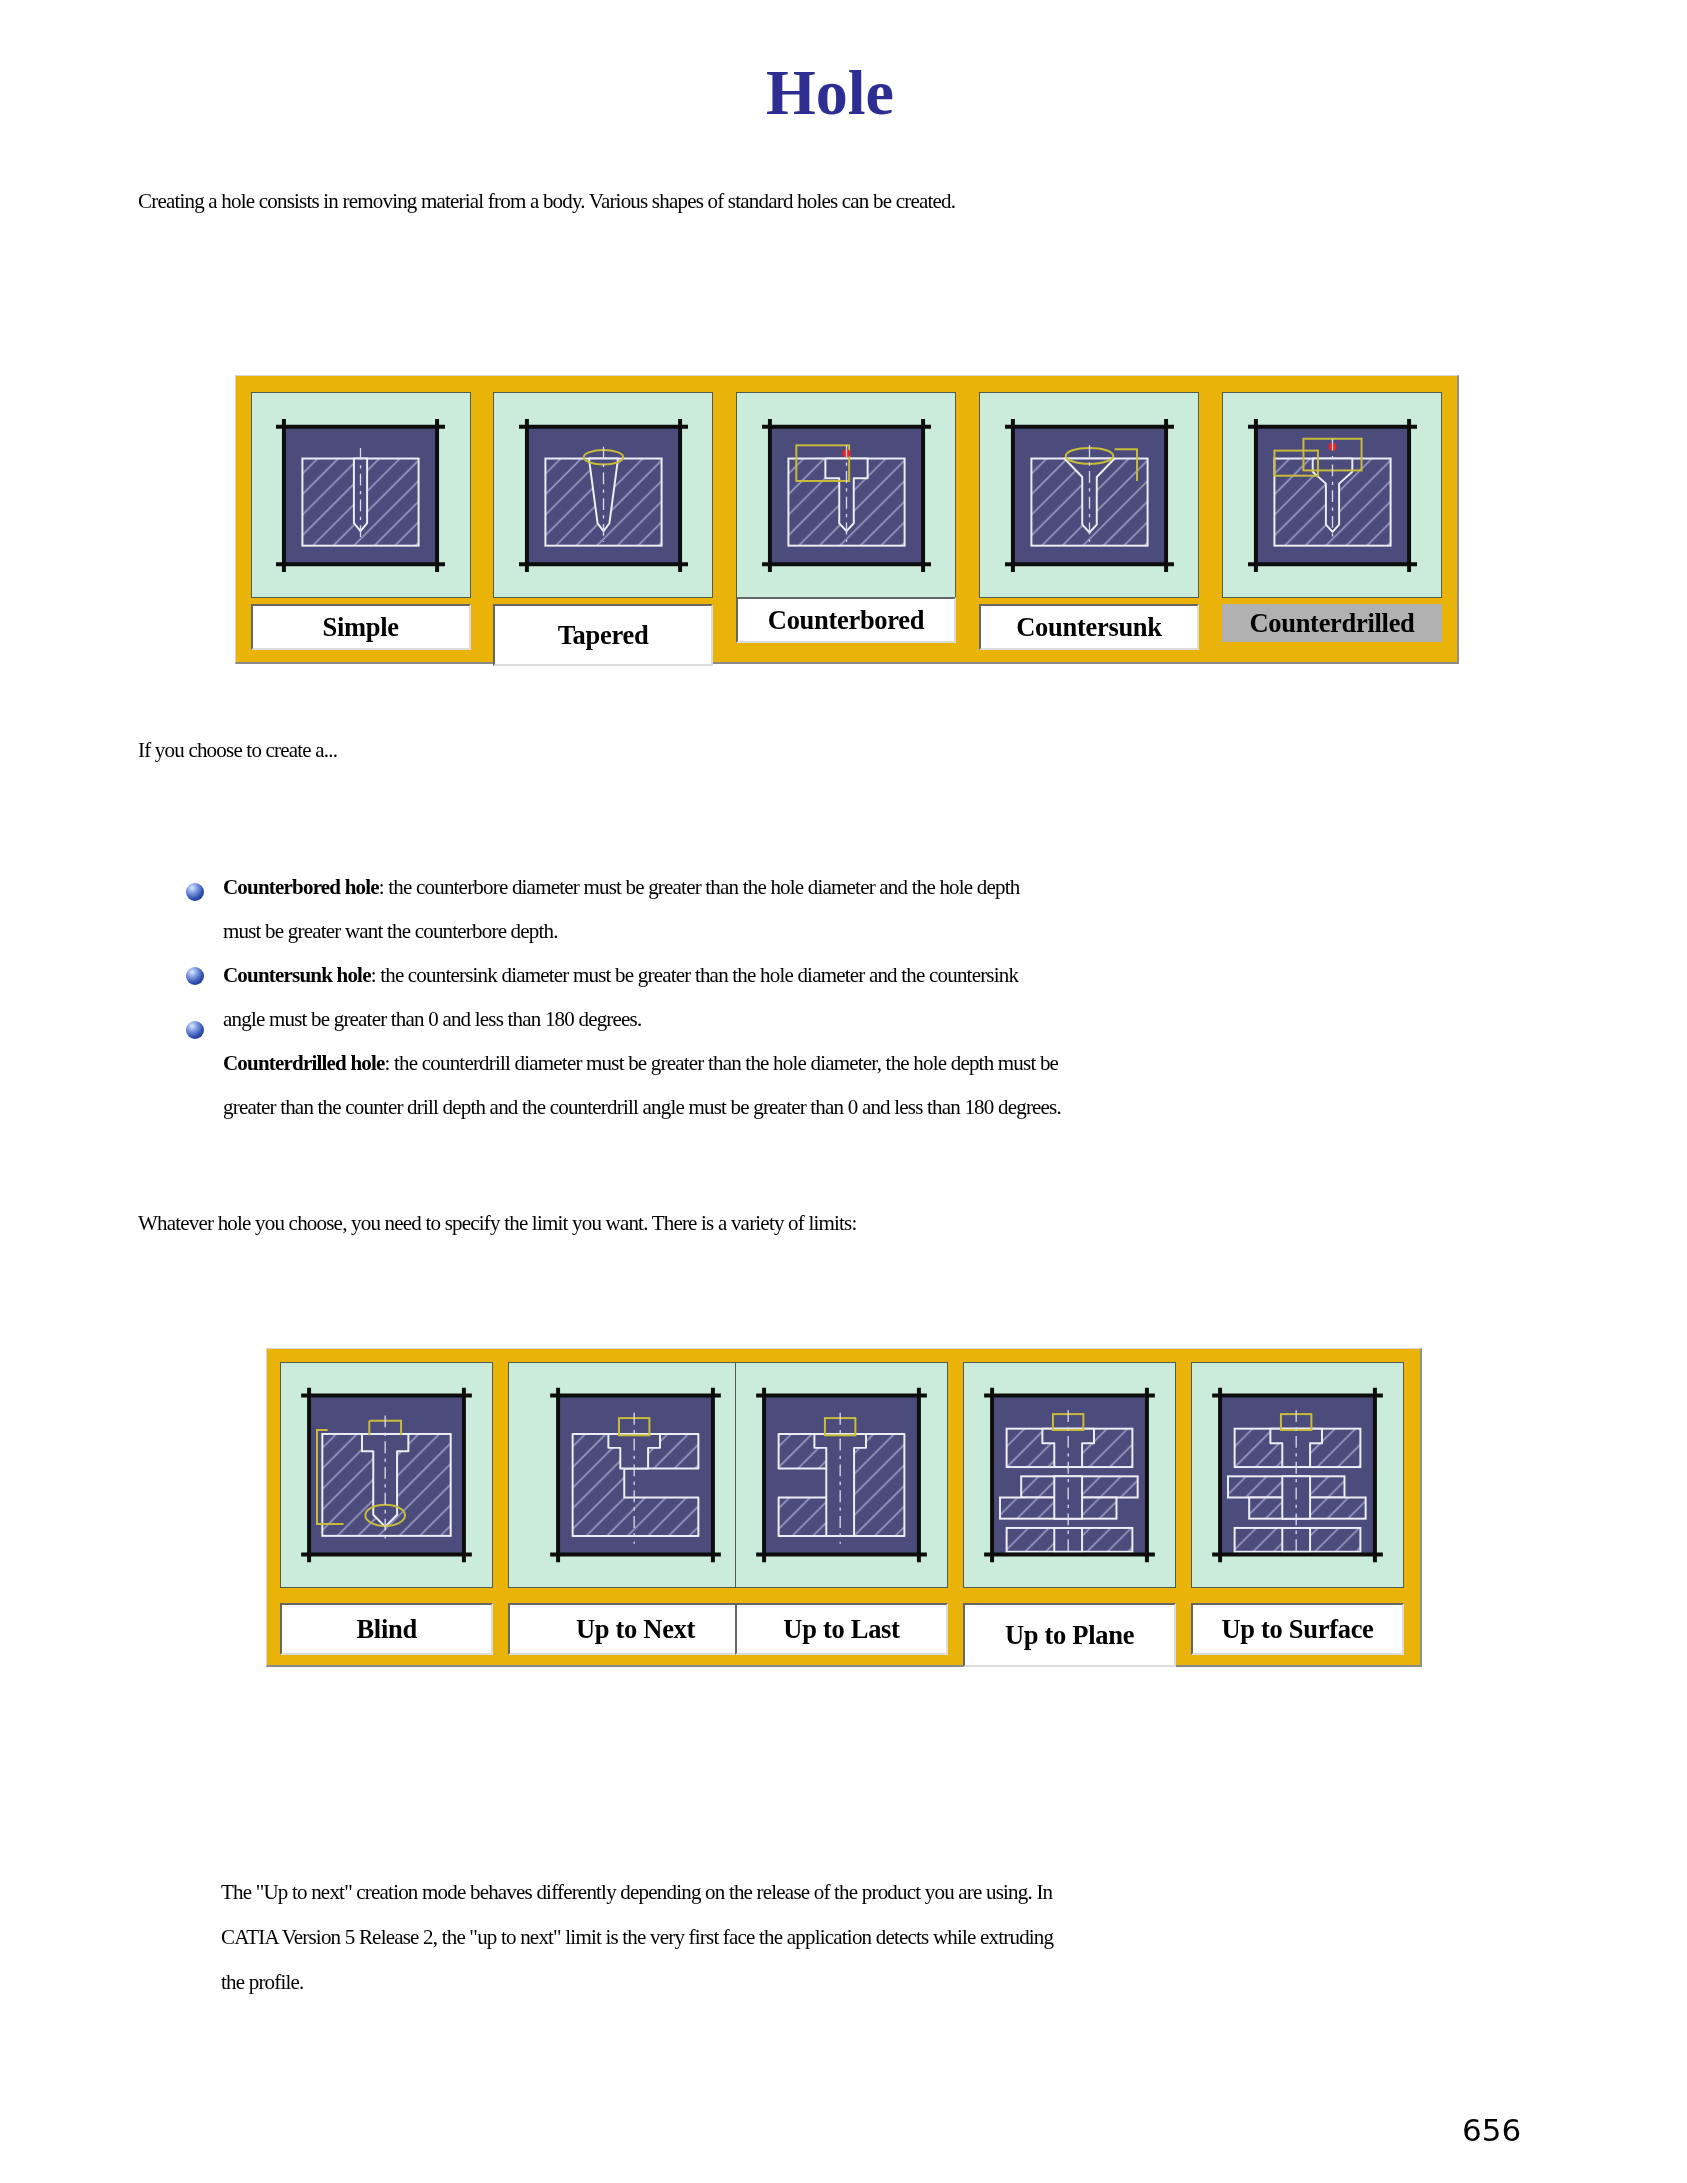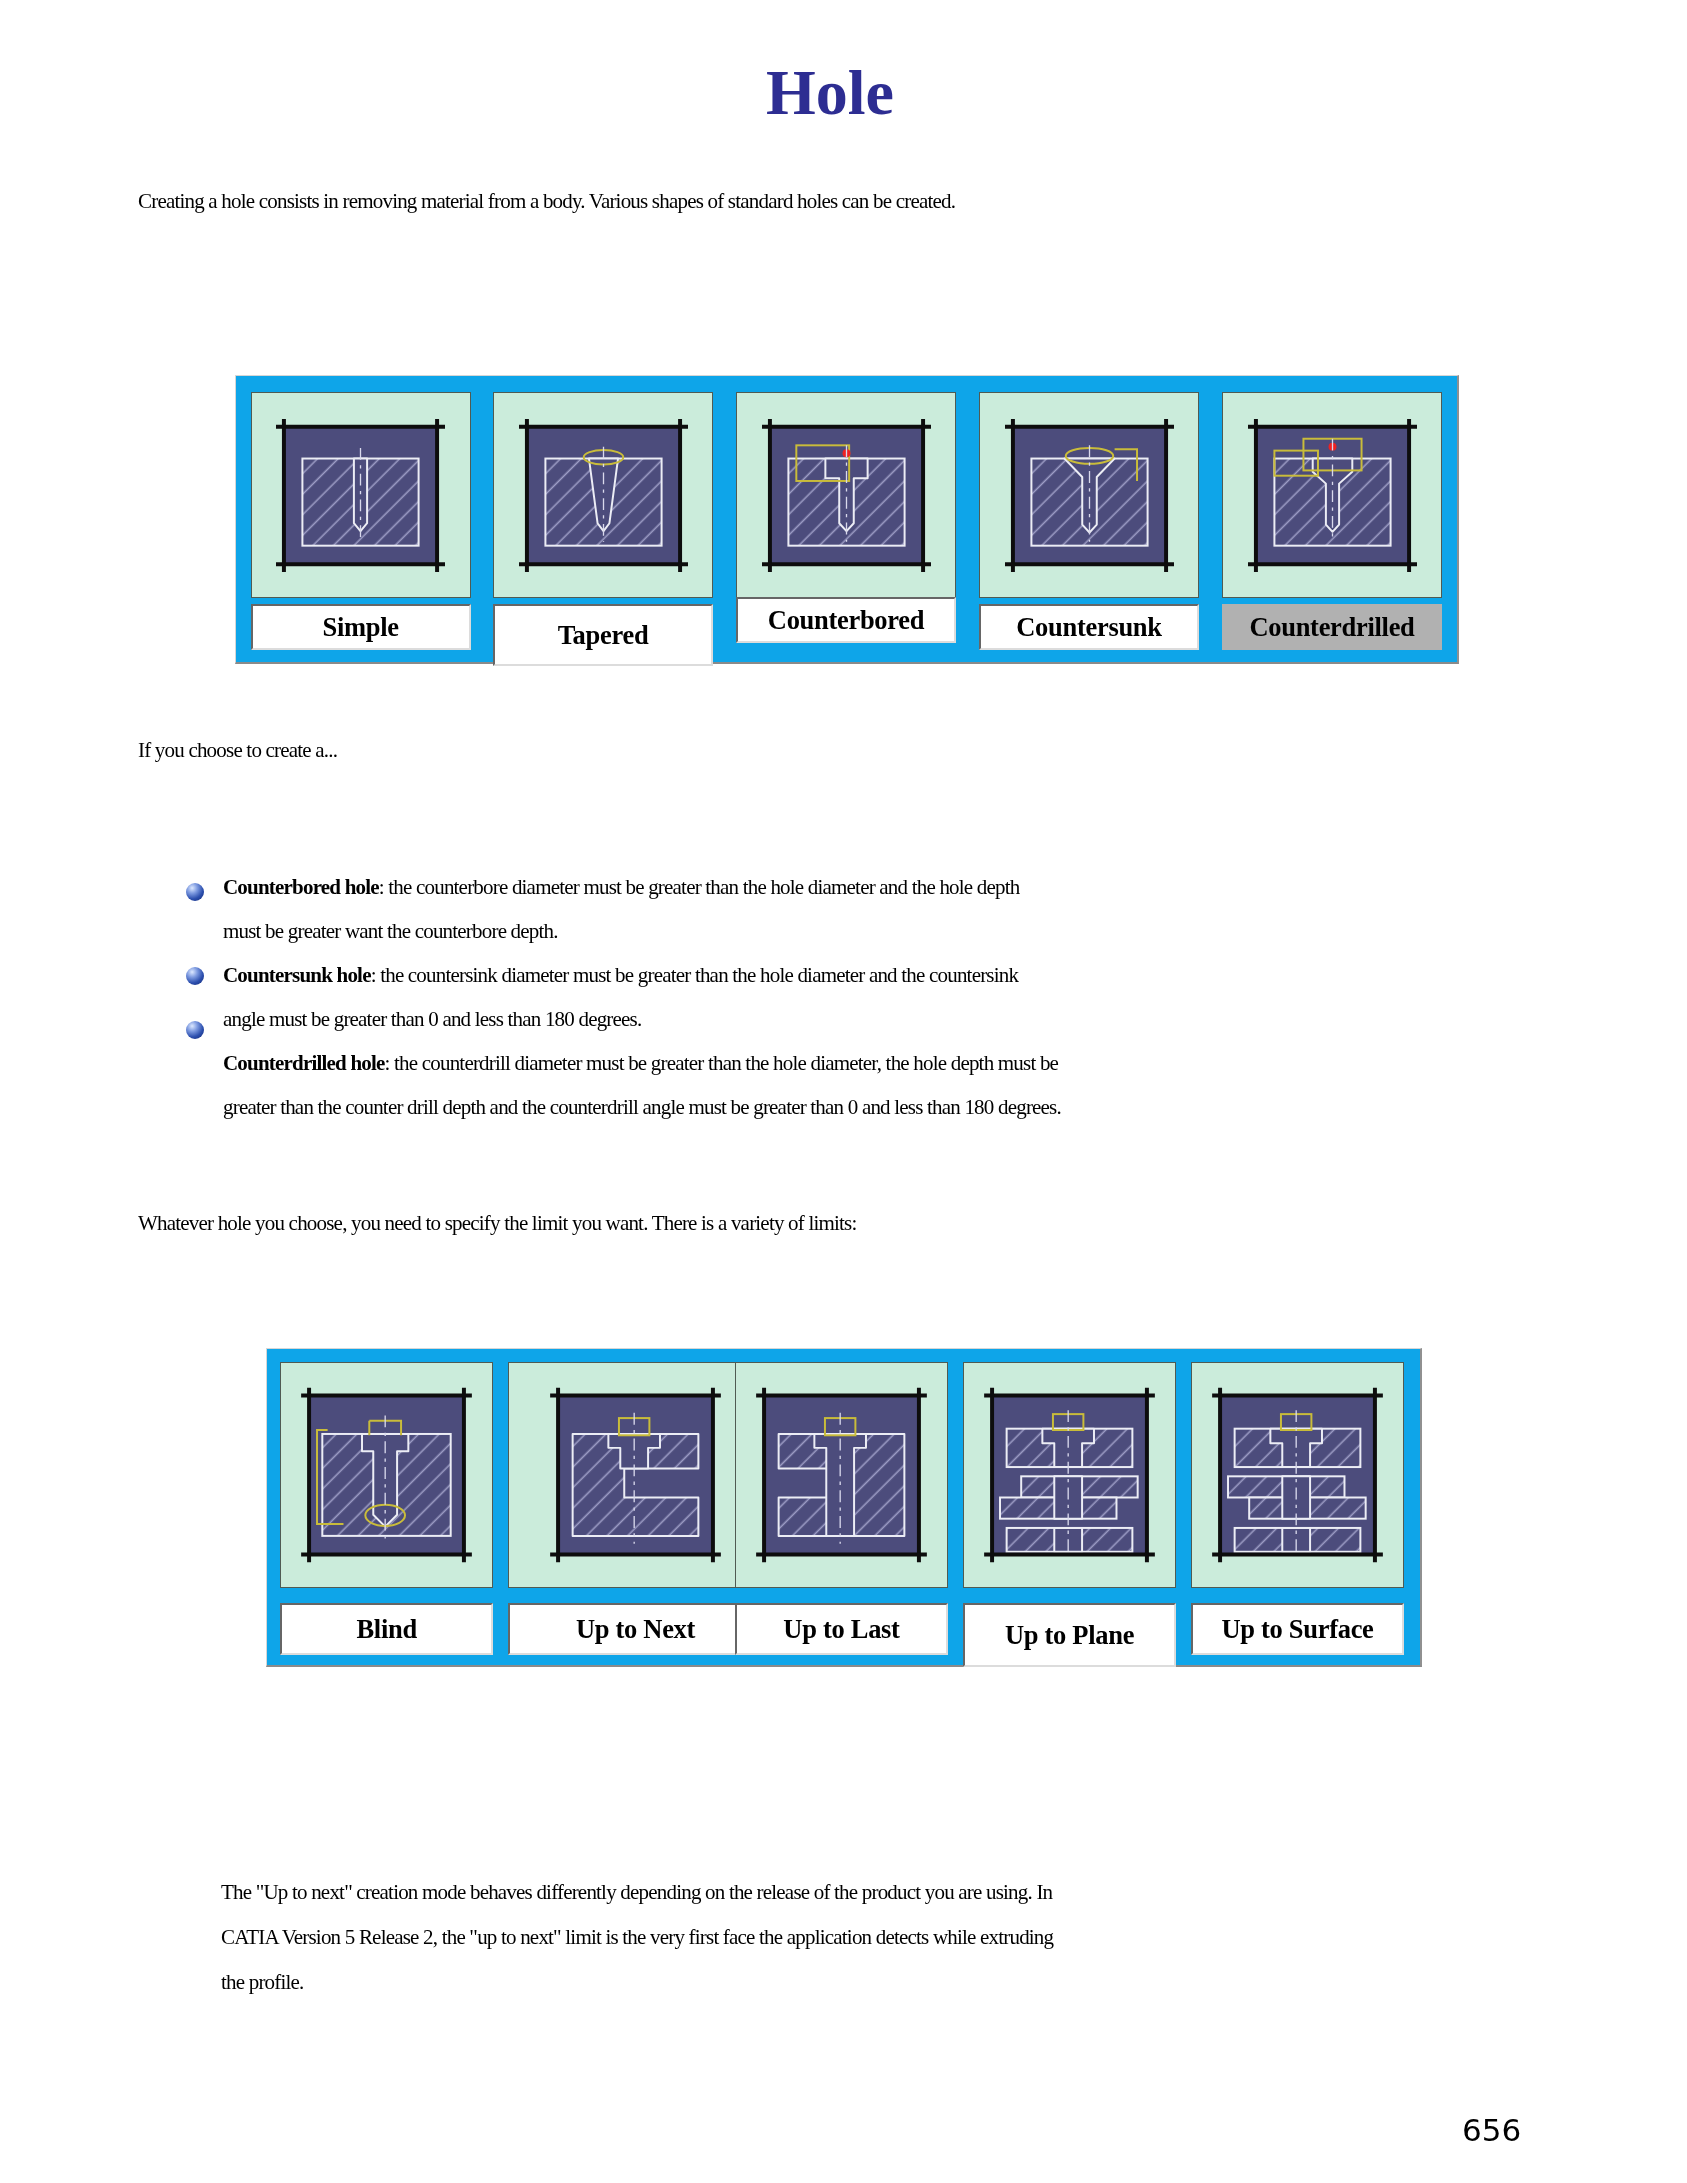--- a/index.html
+++ b/index.html
@@ -17,21 +17,21 @@
   #intro{left:138px;top:179px}
   #choose{left:138px;top:728px}
   #bulletText{left:223px;top:865px}
   #whatever{left:138px;top:1201px}
   #note{left:221px;top:1870px;line-height:45px}
   #pageNumber{left:1462px;top:2112px;font-family:"DejaVu Sans","Liberation Sans",sans-serif;font-size:31px}
   .sphere{
     position:absolute;width:18px;height:18px;border-radius:50%;
     background:radial-gradient(circle at 34% 28%, #dce8ff 0%, #7d9ae0 30%, #2c4fae 62%, #0e2470 100%);
   }
-  .strip{background:#0ea5e9;border:1.3px solid #d6d6d6;border-right:2px solid #909090;border-bottom:2.6px solid #8a8a8a;box-sizing:content-box}
+  .strip{background:#eab308;border:1.3px solid #d6d6d6;border-right:2px solid #909090;border-bottom:2.6px solid #8a8a8a;box-sizing:content-box}
   #holeTypesStrip{left:235px;top:375px;width:1221px;height:286px}
   #limitsStrip{left:266px;top:1348px;width:1153px;height:316px}
   .cell{position:absolute;top:0;height:100%}
   .thumb{
     position:absolute;left:0;right:0;display:flex;align-items:center;justify-content:center;
     background:#cbecdb;border:1.3px solid #505b53;box-sizing:border-box;
   }
   .cap{
     position:absolute;left:0;right:0;display:flex;align-items:center;justify-content:center;
     background:#ffffff;border:2px solid;border-color:#666666 #dcdcdc #dcdcdc #666666;
@@ -155,21 +155,21 @@
           <rect x="84" y="34" width="88" height="48" fill="none" stroke="#c9bc3a" stroke-width="3"></rect>
           <rect x="40" y="52" width="66" height="38" fill="none" stroke="#c9bc3a" stroke-width="3"></rect>
           <circle cx="128" cy="46" r="6" fill="#ee2222"></circle>
           <line x1="128" y1="34" x2="128" y2="190" stroke="#d9d9ec" stroke-width="2" stroke-dasharray="18 8 5 8"></line>
           <line x1="0" y1="16" x2="256" y2="16" stroke="#0d0d0d" stroke-width="6"></line>
           <line x1="0" y1="224" x2="256" y2="224" stroke="#0d0d0d" stroke-width="6"></line>
           <line x1="12" y1="4" x2="12" y2="236" stroke="#0d0d0d" stroke-width="6"></line>
           <line x1="244" y1="4" x2="244" y2="236" stroke="#0d0d0d" stroke-width="6"></line>
         </svg>
       </div>
-      <div class="cap selected" style="top: 228px; height: 46px;">Counterdrilled</div>
+      <div class="cap selected" style="top: 228px; height: 38px;">Counterdrilled</div>
     </div>
   </div>
 
 <div class="abs bodytext" id="choose">If you choose to create a...</div>
 
 <div class="abs bodytext" id="bulletText">
     <div class="line"><span class="b">Counterbored hole</span>: the counterbore diameter must be greater than the hole diameter and the hole depth</div>
     <div class="line">must be greater want the counterbore depth.</div>
     <div class="line"><span class="b">Countersunk hole</span>: the countersink diameter must be greater than the hole diameter and the countersink</div>
     <div class="line">angle must be greater than 0 and less than 180 degrees.</div>

